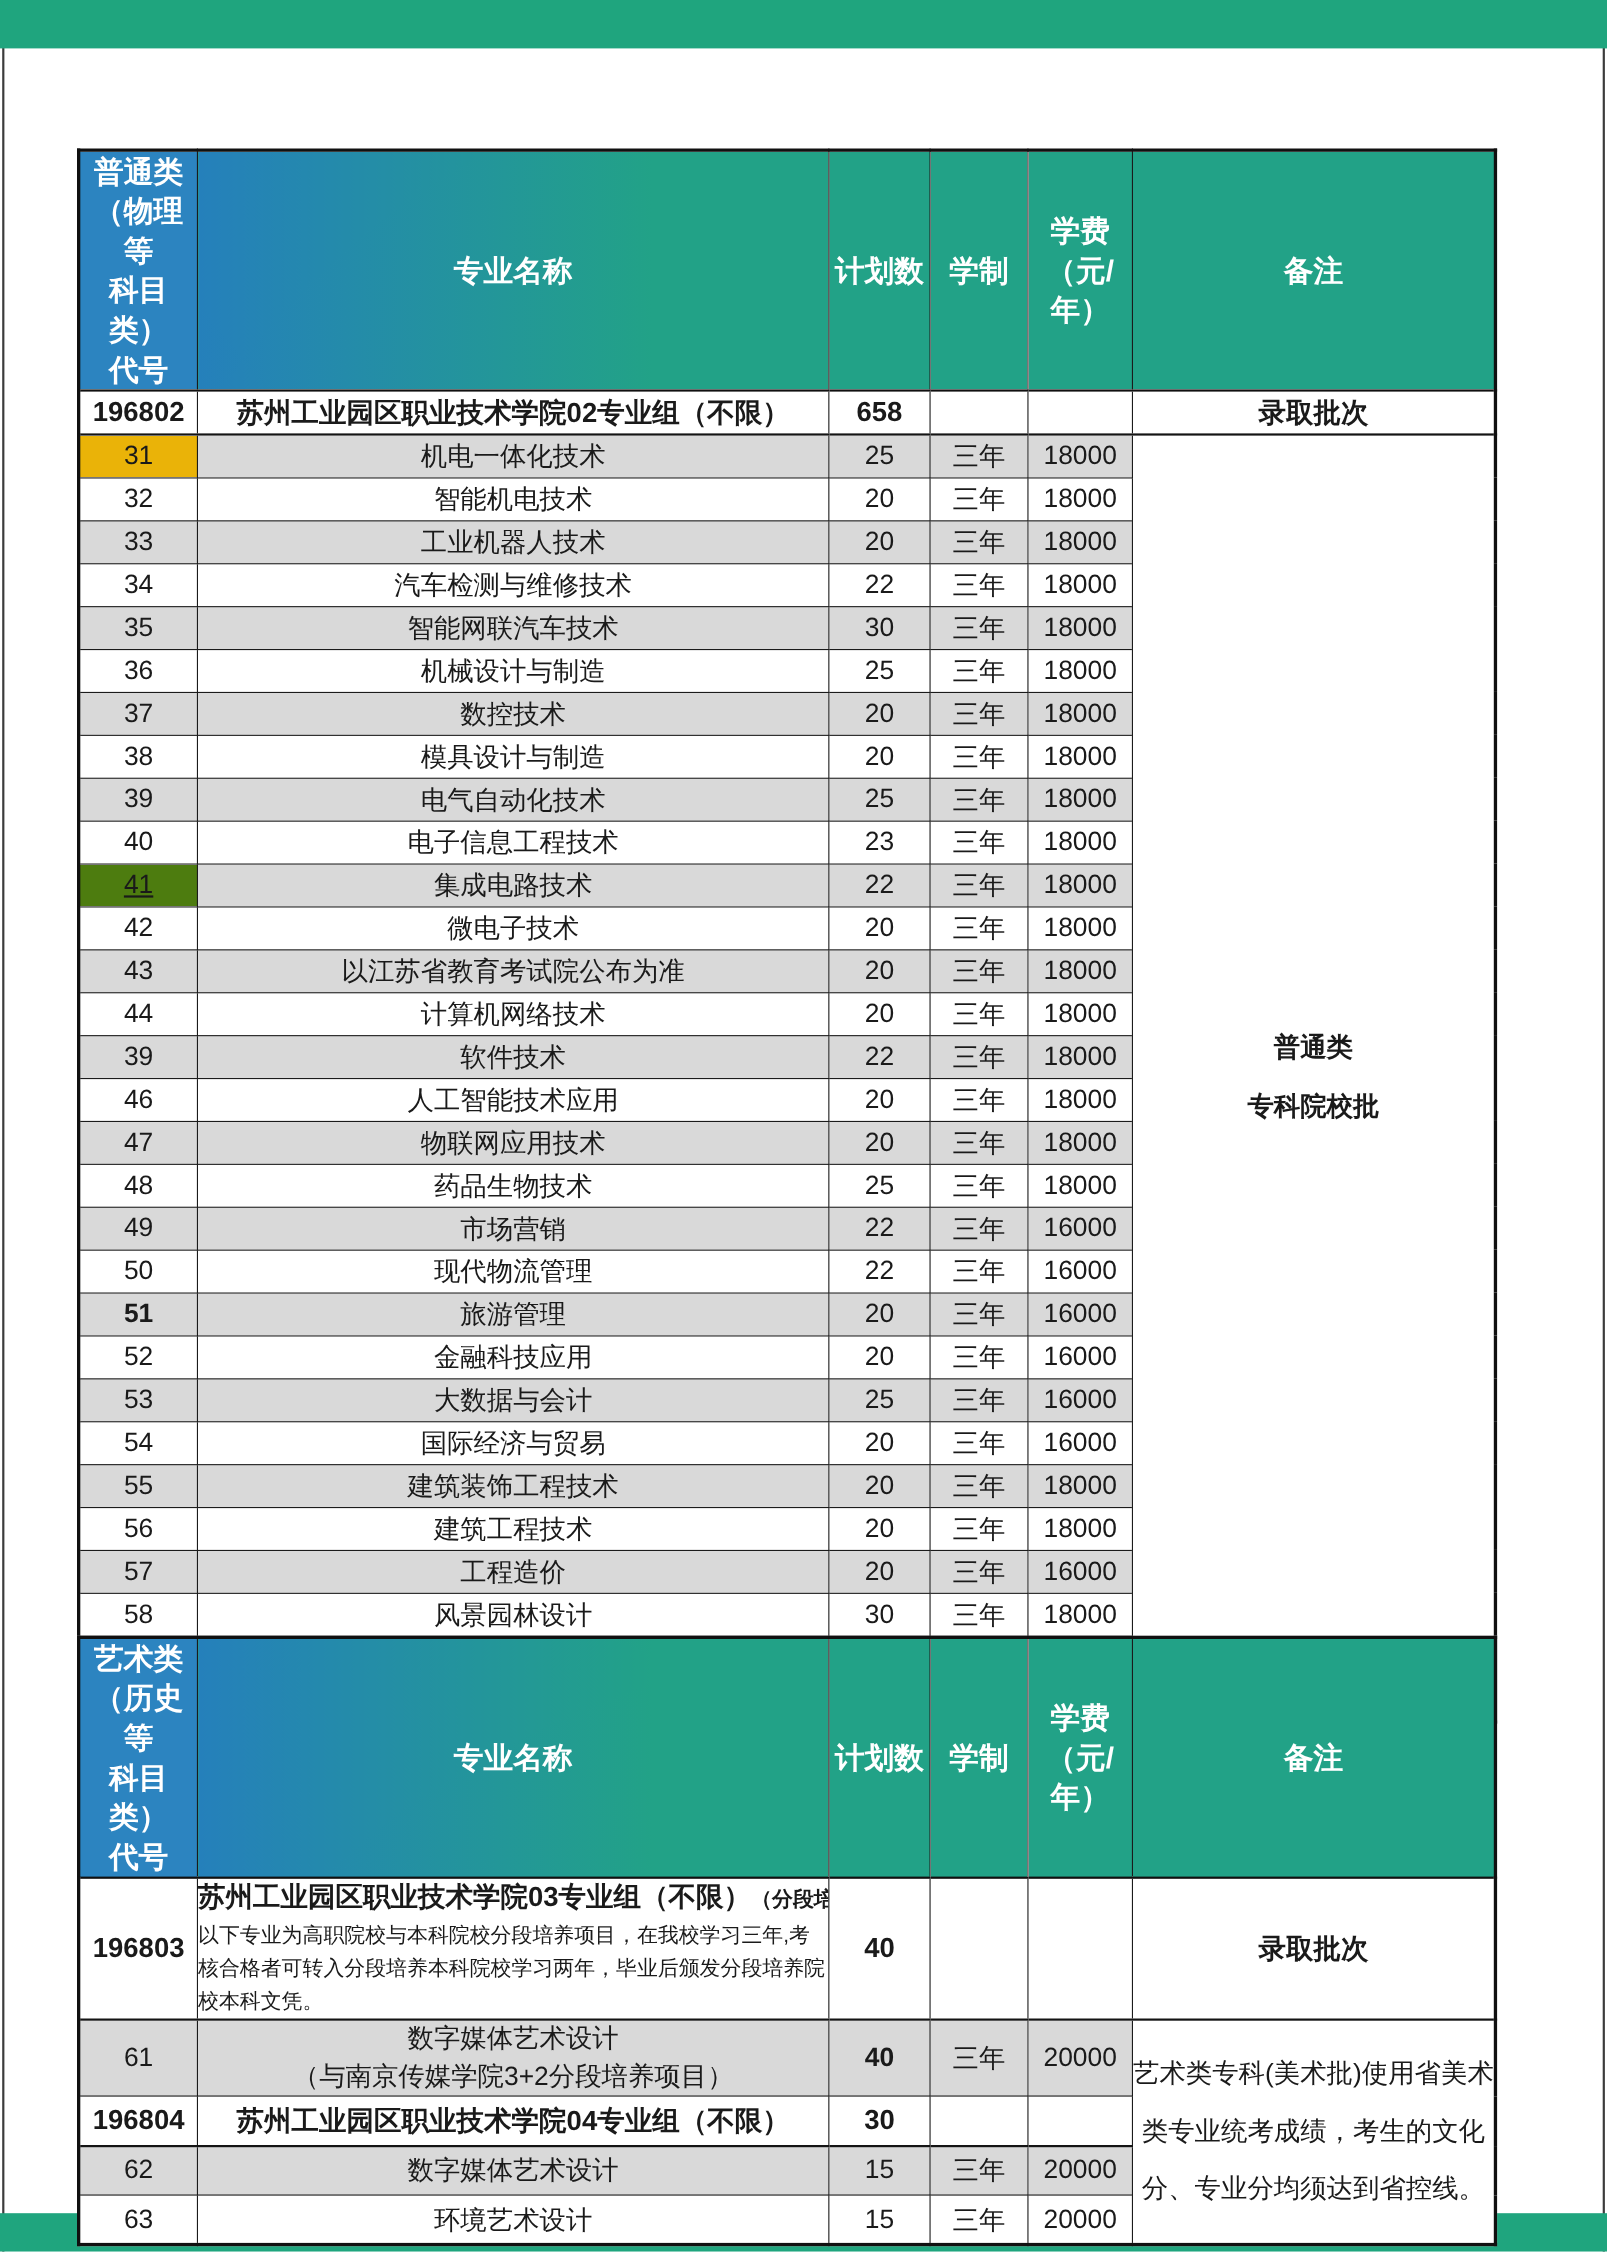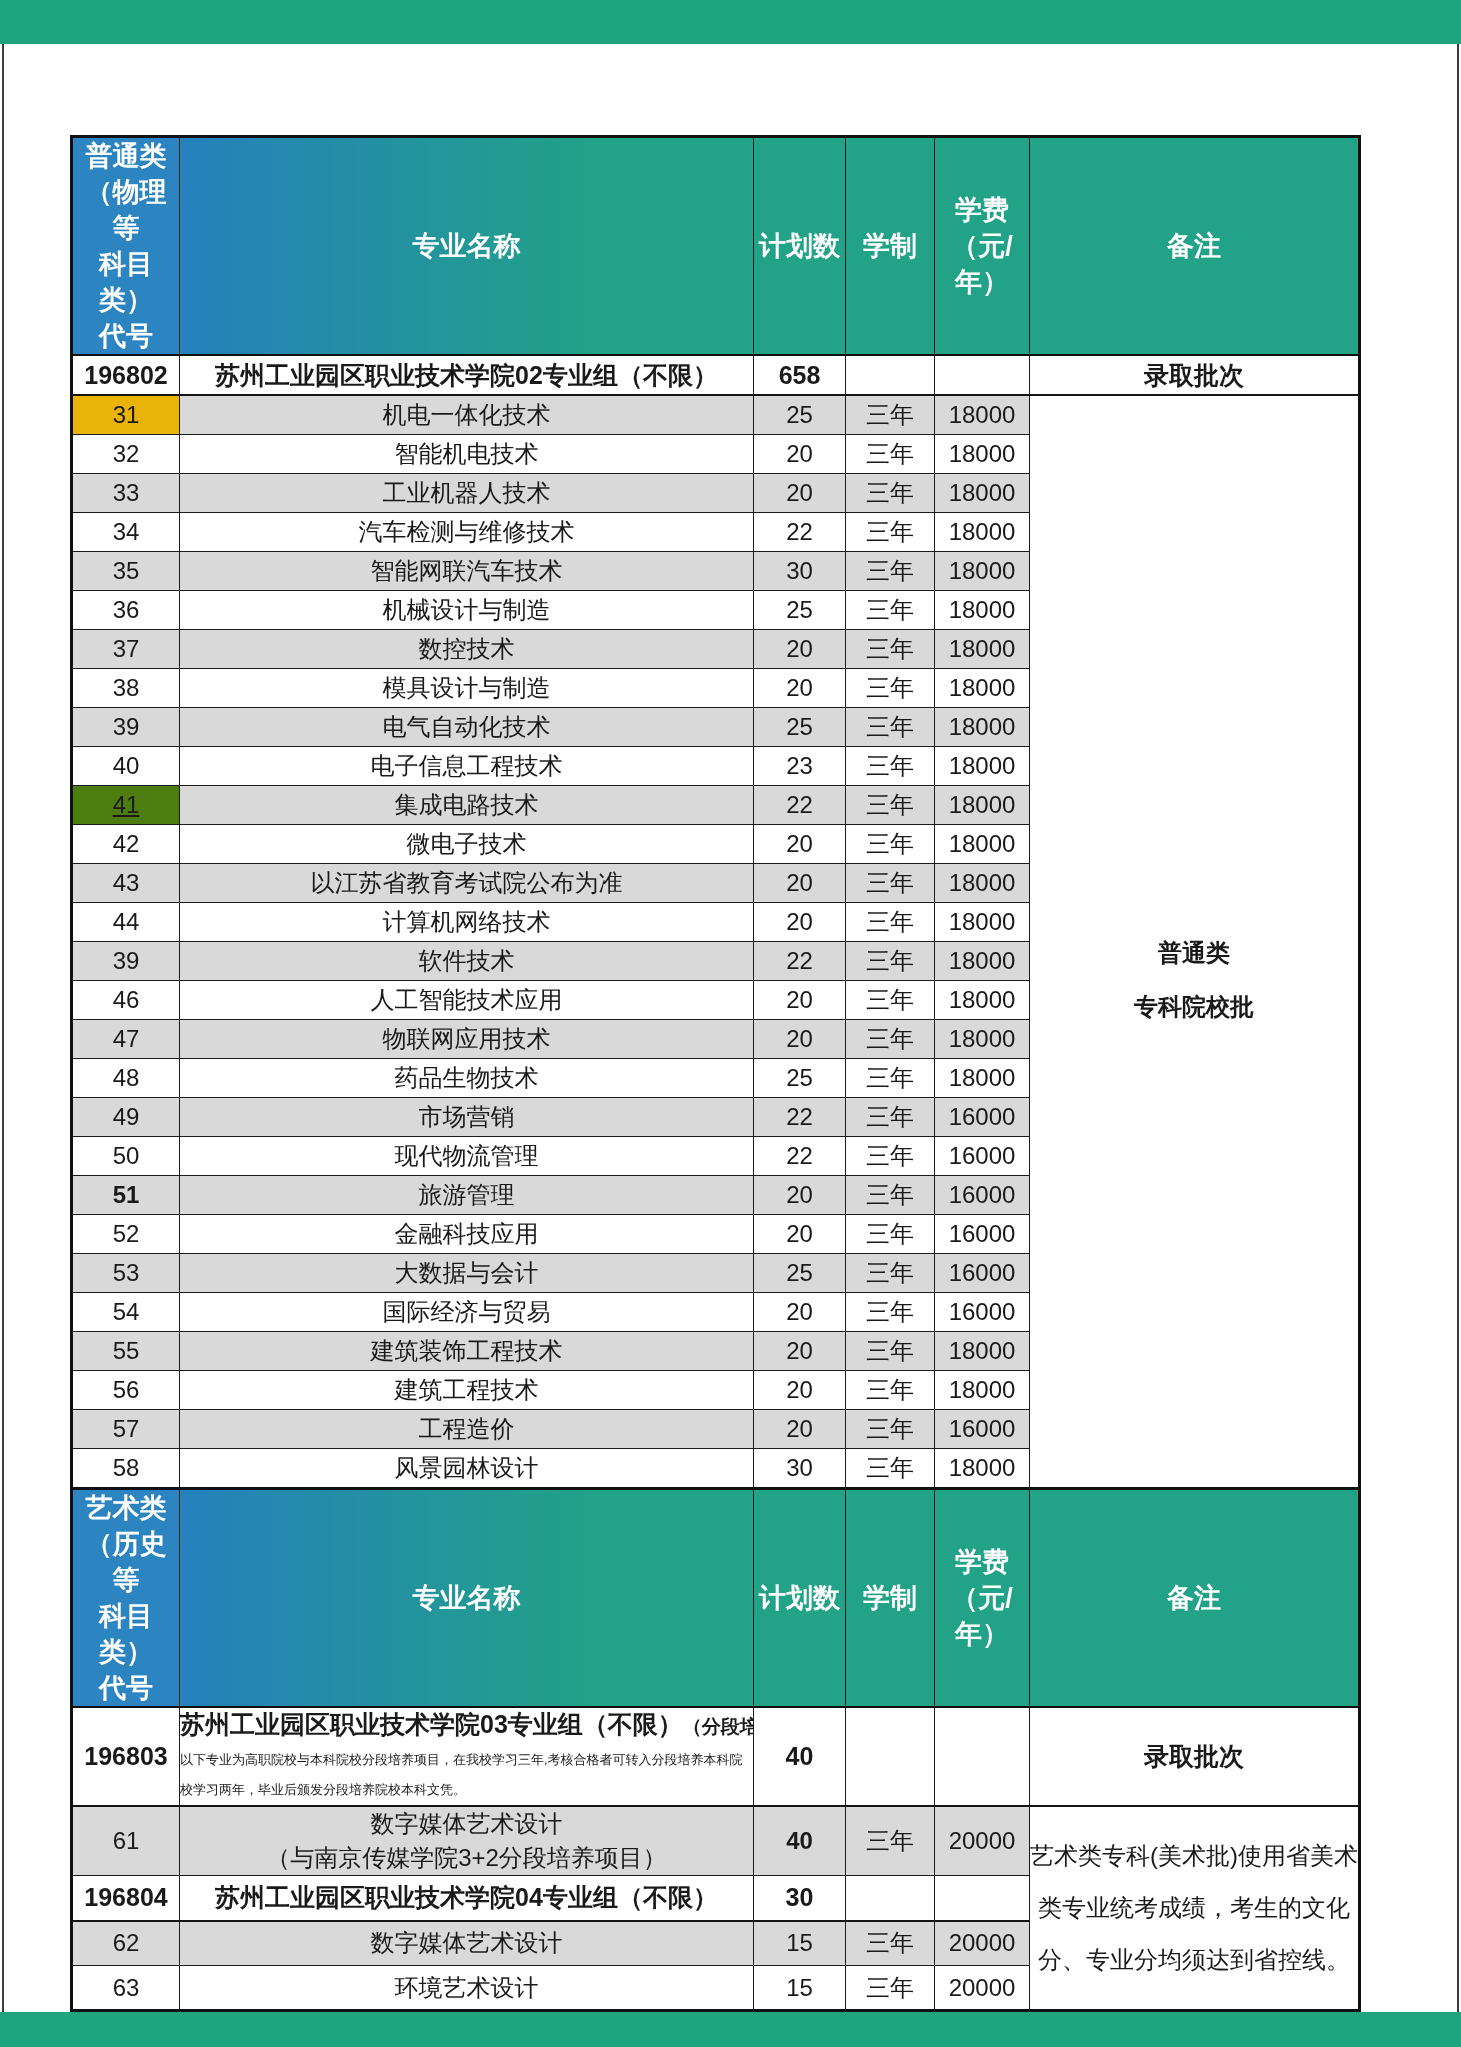--- a/index.html
+++ b/index.html
@@ -83,21 +83,21 @@
     font-weight:normal;
     font-size:26px;
     line-height:52px;
     padding:0 12px;
   }
   td.remark-batch{font-weight:bold;font-size:25px;}
 
   td.g1-cell{text-align:left;padding:6px 14px 6px 18px;background:#ffffff;}
   .g1-title{font-weight:bold;font-size:25px;white-space:nowrap;}
   .g1-title .suffix{font-size:19px;}
-  .g1-note{font-weight:normal;font-size:13px;line-height:30px;text-align:left;margin-top:4px;}
+  .g1-note{font-weight:normal;font-size:19px;line-height:30px;text-align:left;margin-top:4px;}
   .row61 td.name2{line-height:34px;font-size:24px;}
   .row61 td.plan-b{font-weight:bold;}
 
   .footer-note{
     position:absolute;
     left:70px;top:1944px;width:1288px;
     text-align:right;
     font-size:23px;
     color:#262626;
     z-index:3;

